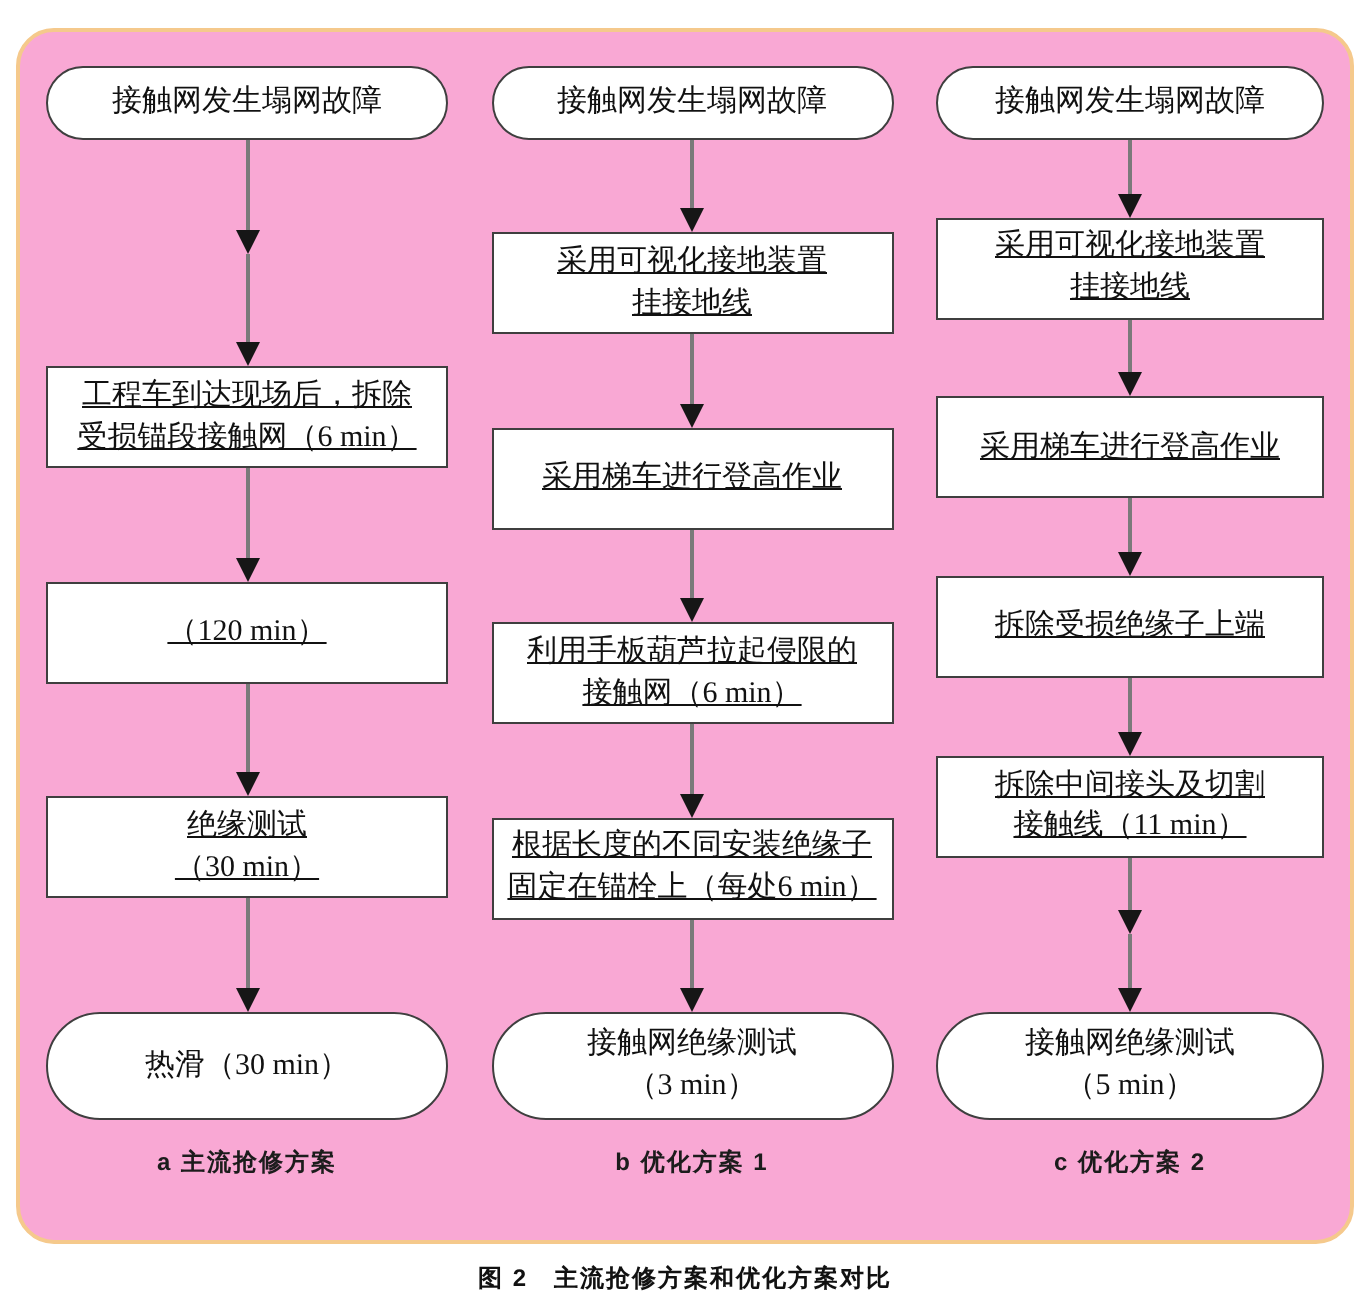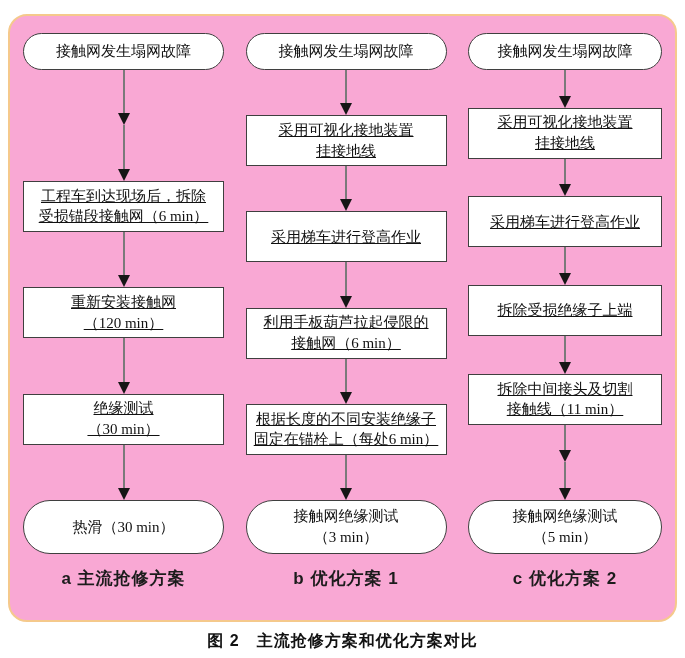--- a/index.html
+++ b/index.html
@@ -17,24 +17,24 @@
         text-align:center;font-size:15px;line-height:1.38;box-sizing:border-box;
         padding:3px 2px;flex:0 0 auto;}
   .rect{min-height:51px;text-decoration:underline;}
   .stadium{border-radius:30px;min-height:37px;padding:3px 8px;}
   .stadium-last{min-height:54px;}
   .arrow{flex:1 1 auto;min-height:22px;display:flex;flex-direction:column;align-items:center;}
   .stem{flex:1 1 auto;width:2px;background:#7a7a7a;}
   .head{width:0;height:0;border-left:6px solid transparent;border-right:6px solid transparent;
         border-top:12px solid #161616;margin-top:-1px;}
   .col-label{margin-top:13px;text-align:center;font-family:"Liberation Sans","DejaVu Sans",sans-serif;
-             font-weight:700;font-size:17px;color:#1c1c1c;letter-spacing:1px;flex:0 0 auto;}
+             font-weight:700;font-size:12px;color:#1c1c1c;letter-spacing:1px;flex:0 0 auto;}
   .caption{position:absolute;left:0;top:631px;width:100%;text-align:center;
            font-family:"Liberation Sans","DejaVu Sans",sans-serif;font-weight:700;
-           font-size:16px;color:#111111;letter-spacing:1px;}
+           font-size:12px;color:#111111;letter-spacing:1px;}
   .ln{display:block;}
 </style>
 </head>
 <body>
 
 <div class="page">
   <div class="panel">
     <div class="cols">
 
       <div class="col col-a">
@@ -51,21 +51,20 @@
           </div>
         <div class="node rect">
           <span class="ln">工程车到达现场后，拆除</span>
           <span class="ln">受损锚段接触网（6 min）</span>
         </div>
         <div class="arrow">
             <div class="stem"></div>
             <div class="head"></div>
           </div>
         <div class="node rect">
-          <span class="ln">重新安装接触网</span>
           <span class="ln">（120 min）</span>
         </div>
         <div class="arrow">
             <div class="stem"></div>
             <div class="head"></div>
           </div>
         <div class="node rect">
           <span class="ln">绝缘测试</span>
           <span class="ln">（30 min）</span>
         </div>

